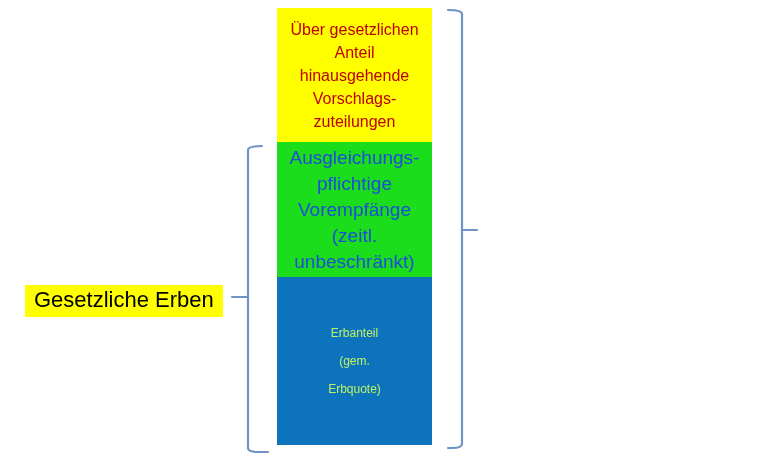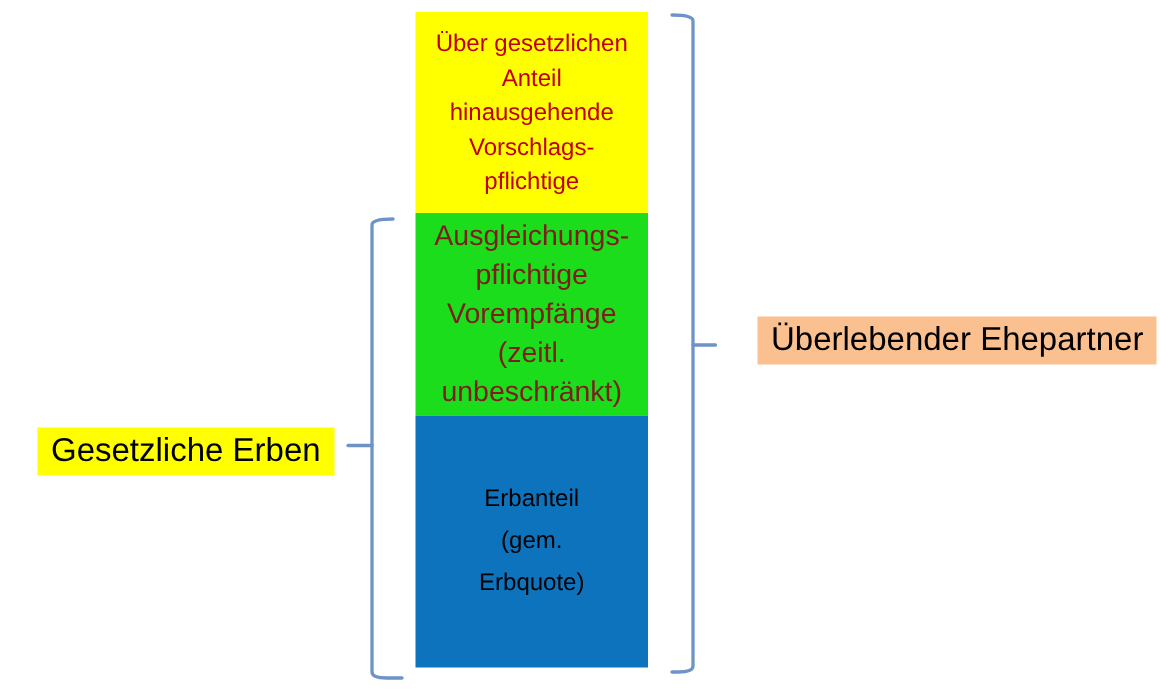--- a/index.html
+++ b/index.html
@@ -18,27 +18,27 @@
     display:flex;align-items:center;justify-content:center;
     text-align:center;white-space:pre-line;
   }
   .box-top{
     height:134px;
     background:#FFFF00;color:#C00000;
     font-size:16px;line-height:23px;
   }
   .box-middle{
     height:135px;
-    background:#1BDD1B;color:#7f1d1d;
+    background:#1BDD1B;color:#1d4ed8;
     font-size:19px;line-height:26px;
   }
   .box-bottom{
     height:168px;
-    background:#0D73BC;color:#000000;
-    font-size:16px;line-height:28px;
+    background:#0D73BC;color:#bef264;
+    font-size:12px;line-height:28px;
   }
   .bracket{position:absolute;}
   .bracket svg{display:block;}
   .label{
     position:absolute;
     color:#000000;
     font-size:22px;
     padding:2px 9px 4px 9px;
     white-space:nowrap;
   }
@@ -54,21 +54,21 @@
 </head>
 <body>
 
 <div class="canvas">
 
   <div class="stack">
     <div class="box box-top">Über gesetzlichen
 Anteil
 hinausgehende
 Vorschlags-
-pflichtige</div>
+zuteilungen</div>
     <div class="box box-middle">Ausgleichungs-
 pflichtige
 Vorempfänge
 (zeitl.
 unbeschränkt)</div>
     <div class="box box-bottom">Erbanteil
 (gem.
 Erbquote)</div>
   </div>
 
@@ -81,15 +81,14 @@
 
   <div class="bracket" style="left:444px;top:6px;">
     <svg width="38" height="448" viewBox="0 0 38 448" fill="none" xmlns="http://www.w3.org/2000/svg">
       <path d="M4 4 Q18 4 18 8 L18 438 Q18 442 8 442 L4 442" stroke="#6E93C7" stroke-width="2.2" stroke-linecap="round" stroke-linejoin="round"></path>
       <path d="M18 224 L33 224" stroke="#6E93C7" stroke-width="2.2" stroke-linecap="round"></path>
     </svg>
   </div>
 
   <div class="label label-left">Gesetzliche Erben</div>
 
-  <div class="label label-right">Überlebender Ehepartner</div>
 
 </div>
 
 </body></html>

